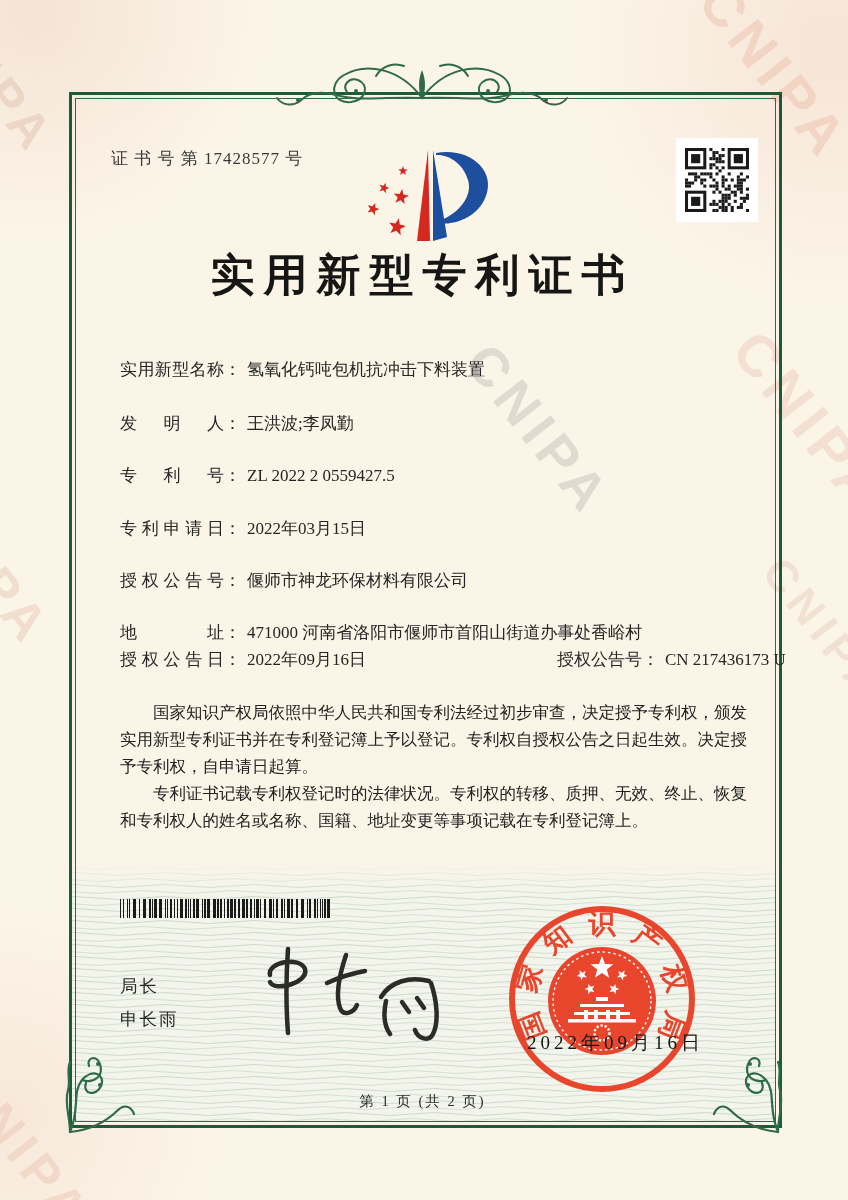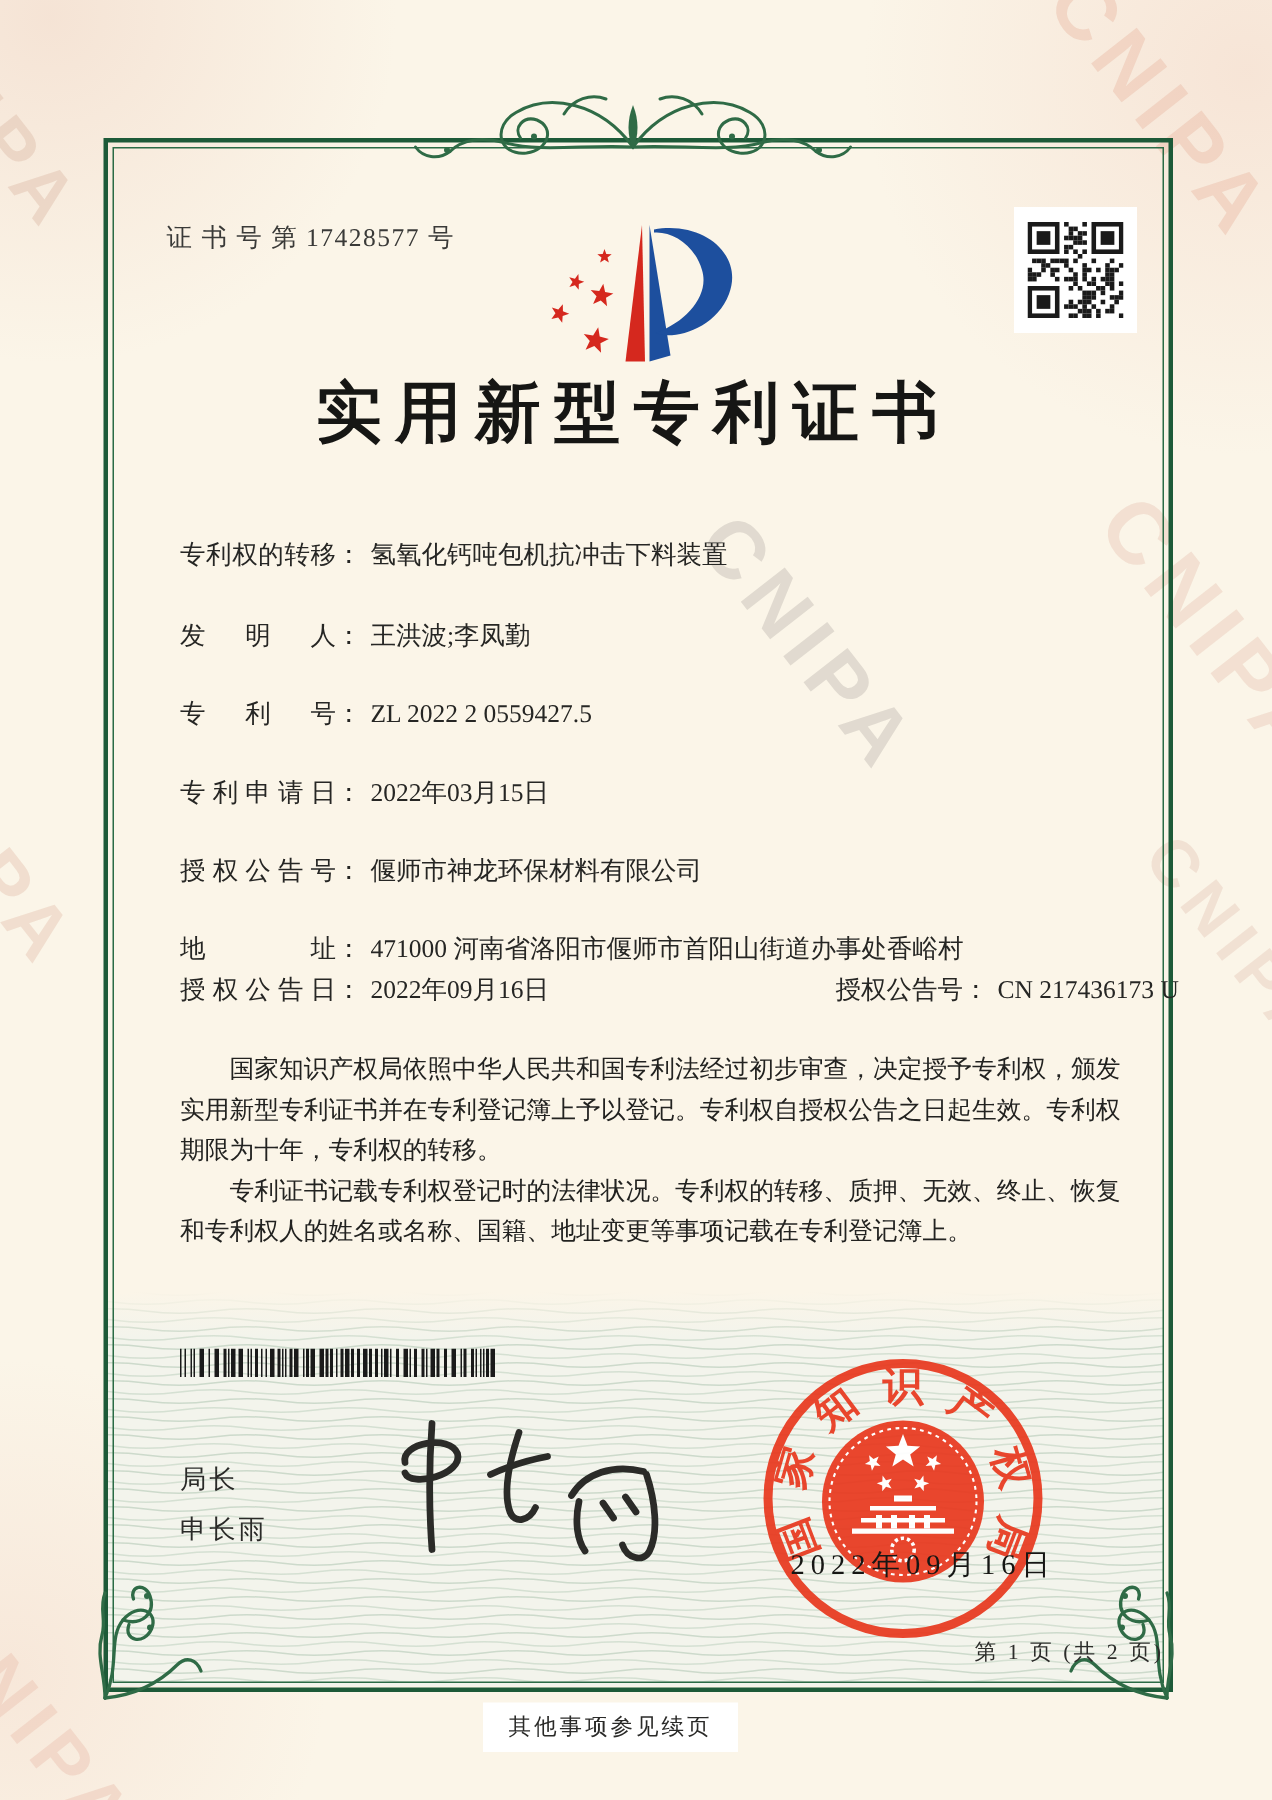--- a/index.html
+++ b/index.html
@@ -35,21 +35,21 @@
   .grant2{position:absolute;left:437px;top:0;}
   .paras{position:absolute;left:120px;top:699px;width:627px;font-size:16.5px;
          line-height:27px;color:#222220;text-align:justify;}
   .paras p{margin:0;text-indent:2em;}
   .barcode{position:absolute;left:120px;top:899px;}
   .signer{position:absolute;left:120px;font-size:17.5px;color:#2a2a28;letter-spacing:2px;}
   .sig{position:absolute;left:250px;top:935px;}
   .seal{position:absolute;left:504px;top:901px;}
   .sealdate{position:absolute;left:527px;top:1030px;font-size:19px;letter-spacing:4px;
             color:#161614;white-space:nowrap;}
-  .pageno{position:absolute;left:69px;top:1092px;width:707px;text-align:right;
+  .pageno{position:absolute;left:69px;top:1092px;width:707px;text-align:center;
           font-size:14.5px;letter-spacing:2px;color:#2c2c2a;}
   .footnote{position:absolute;left:322px;top:1135px;background:#ffffff;
             padding:7px 17px;font-size:15px;letter-spacing:2px;color:#2a2a28;z-index:4;}
 </style>
 </head>
 <body>
 
 <div class="page">
 
   <div class="wm" style="left:-48px;top:-18px;font-size:50px;color:rgba(226,196,178,.55);">CNIPA</div>
@@ -285,21 +285,21 @@
           <rect x="36" y="60" width="3" height="3" fill="#1a1a1a"></rect>
           <rect x="39" y="60" width="3" height="3" fill="#1a1a1a"></rect>
           <rect x="45" y="60" width="3" height="3" fill="#1a1a1a"></rect>
           <rect x="60" y="60" width="3" height="3" fill="#1a1a1a"></rect>
         </svg>
     </div>
 
     <div class="title">实用新型专利证书</div>
 
     <div class="frow" style="top:358px;">
-      <span class="flabel">专利权的转移</span><span class="fcolon">：</span><span>氢氧化钙吨包机抗冲击下料装置</span>
+      <span class="flabel">实用新型名称</span><span class="fcolon">：</span><span>氢氧化钙吨包机抗冲击下料装置</span>
     </div>
     <div class="frow" style="top:412px;">
       <span class="flabel">发明人</span><span class="fcolon">：</span><span>王洪波;李凤勤</span>
     </div>
     <div class="frow" style="top:464px;">
       <span class="flabel">专利号</span><span class="fcolon">：</span><span>ZL 2022 2 0559427.5</span>
     </div>
     <div class="frow" style="top:517px;">
       <span class="flabel">专利申请日</span><span class="fcolon">：</span><span>2022年03月15日</span>
     </div>
@@ -308,21 +308,21 @@
     </div>
     <div class="frow" style="top:621px;">
       <span class="flabel">地址</span><span class="fcolon">：</span><span>471000 河南省洛阳市偃师市首阳山街道办事处香峪村</span>
     </div>
     <div class="frow" style="top:648px;">
       <span class="flabel">授权公告日</span><span class="fcolon">：</span><span>2022年09月16日</span>
       <span class="grant2"><span>授权公告号</span><span class="fcolon">：</span><span>CN 217436173 U</span></span>
     </div>
 
     <div class="paras">
-      <p>国家知识产权局依照中华人民共和国专利法经过初步审查，决定授予专利权，颁发实用新型专利证书并在专利登记簿上予以登记。专利权自授权公告之日起生效。专利权期限为十年，专利权的转移。</p>
+      <p>国家知识产权局依照中华人民共和国专利法经过初步审查，决定授予专利权，颁发实用新型专利证书并在专利登记簿上予以登记。专利权自授权公告之日起生效。决定授予专利权，自申请日起算。</p>
       <p>专利证书记载专利权登记时的法律状况。专利权的转移、质押、无效、终止、恢复和专利权人的姓名或名称、国籍、地址变更等事项记载在专利登记簿上。</p>
     </div>
 
     <svg class="barcode" id="barcode" width="214" height="19" viewBox="0 0 214 19">
         <rect x="0" y="0" width="1" height="19" fill="#1a1a1a"></rect>
         <rect x="3" y="0" width="1" height="19" fill="#1a1a1a"></rect>
         <rect x="7" y="0" width="1" height="19" fill="#1a1a1a"></rect>
         <rect x="9" y="0" width="1" height="19" fill="#1a1a1a"></rect>
         <rect x="13" y="0" width="3" height="19" fill="#1a1a1a"></rect>
         <rect x="19" y="0" width="1" height="19" fill="#1a1a1a"></rect>
@@ -428,14 +428,13 @@
           <text transform="translate(98,98) rotate(74)  translate(0,-66)">权</text>
           <text transform="translate(98,98) rotate(111) translate(0,-66)">局</text>
         </g>
       </g>
     </svg>
     <div class="sealdate">2022年09月16日</div>
 
     <div class="pageno">第 1 页 (共 2 页)</div>
   </div>
 
-  <div class="footnote">其他事项参见续页</div>
 </div>
 
 </body></html>

